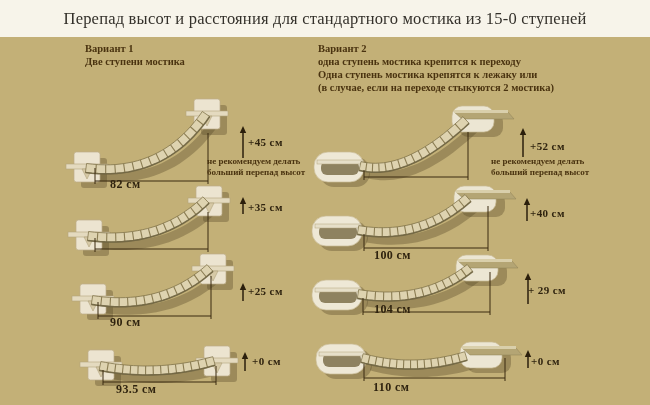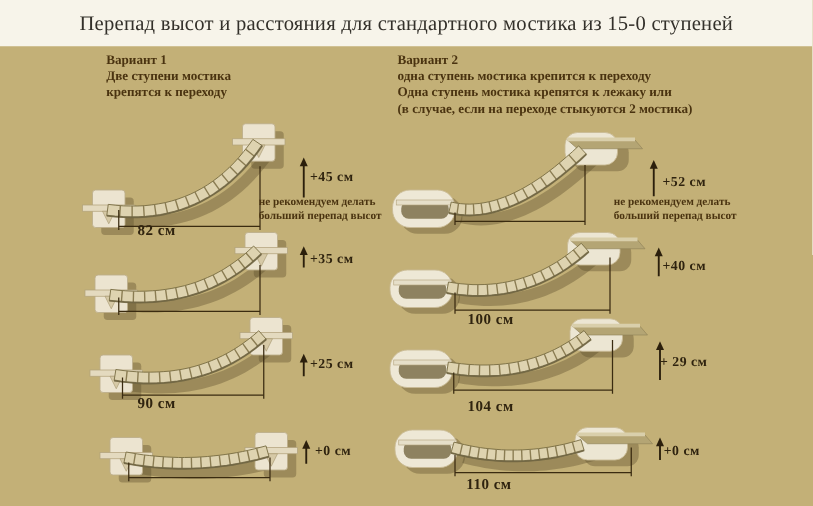--- a/index.html
+++ b/index.html
@@ -319,45 +319,45 @@
       </g>
     </svg>
 
   <header class="titlebar">
     <h1>Перепад высот и расстояния для стандартного мостика из 15-0 ступеней</h1>
   </header>
 
   <div class="colhead" style="left:85px;top:42px">
     <div>Вариант 1</div>
     <div>Две ступени мостика</div>
-    <div>крепятся к переходу</div>
   </div>
   <div class="colhead" style="left:318px;top:42px">
     <div>Вариант 2</div>
     <div>одна ступень мостика крепится к переходу</div>
     <div>Одна ступень мостика крепятся к лежаку или</div>
     <div>(в случае, если на переходе стыкуются 2 мостика)</div>
   </div>
 
   <div class="dim-label" style="left:110px;top:177px">82 см</div>
   <div class="h-label" style="left:248px;top:136px">+45 см</div>
   <div class="note" style="left:207px;top:156px">не рекомендуем делать больший перепад высот</div>
 
   <div class="h-label" style="left:248px;top:201px">+35 см</div>
 
   <div class="dim-label" style="left:110px;top:315px">90 см</div>
   <div class="h-label" style="left:248px;top:285px">+25 см</div>
 
+  <div class="dim-label" style="left:116px;top:382px">93.5 см</div>
   <div class="h-label" style="left:252px;top:355px">+0 см</div>
 
   <div class="h-label" style="left:530px;top:140px">+52 см</div>
   <div class="note" style="left:491px;top:156px">не рекомендуем делать больший перепад высот</div>
 
   <div class="dim-label" style="left:374px;top:248px">100 см</div>
   <div class="h-label" style="left:530px;top:207px">+40 см</div>
 
-  <div class="dim-label" style="left:374px;top:318px">104 см</div>
+  <div class="dim-label" style="left:374px;top:302px">104 см</div>
   <div class="h-label" style="left:528px;top:284px">+ 29 см</div>
 
   <div class="dim-label" style="left:373px;top:380px">110 см</div>
   <div class="h-label" style="left:531px;top:355px">+0 см</div>
 
 </div>
 
 </body></html>

